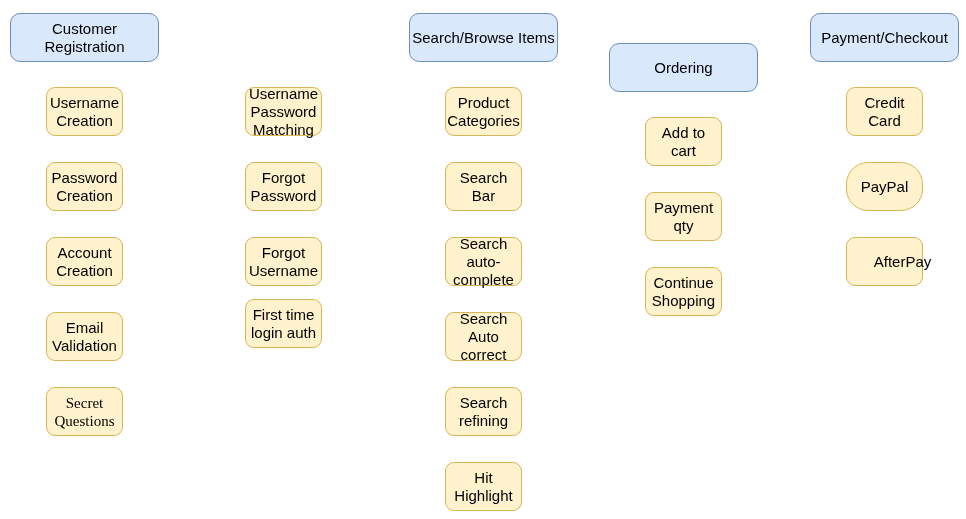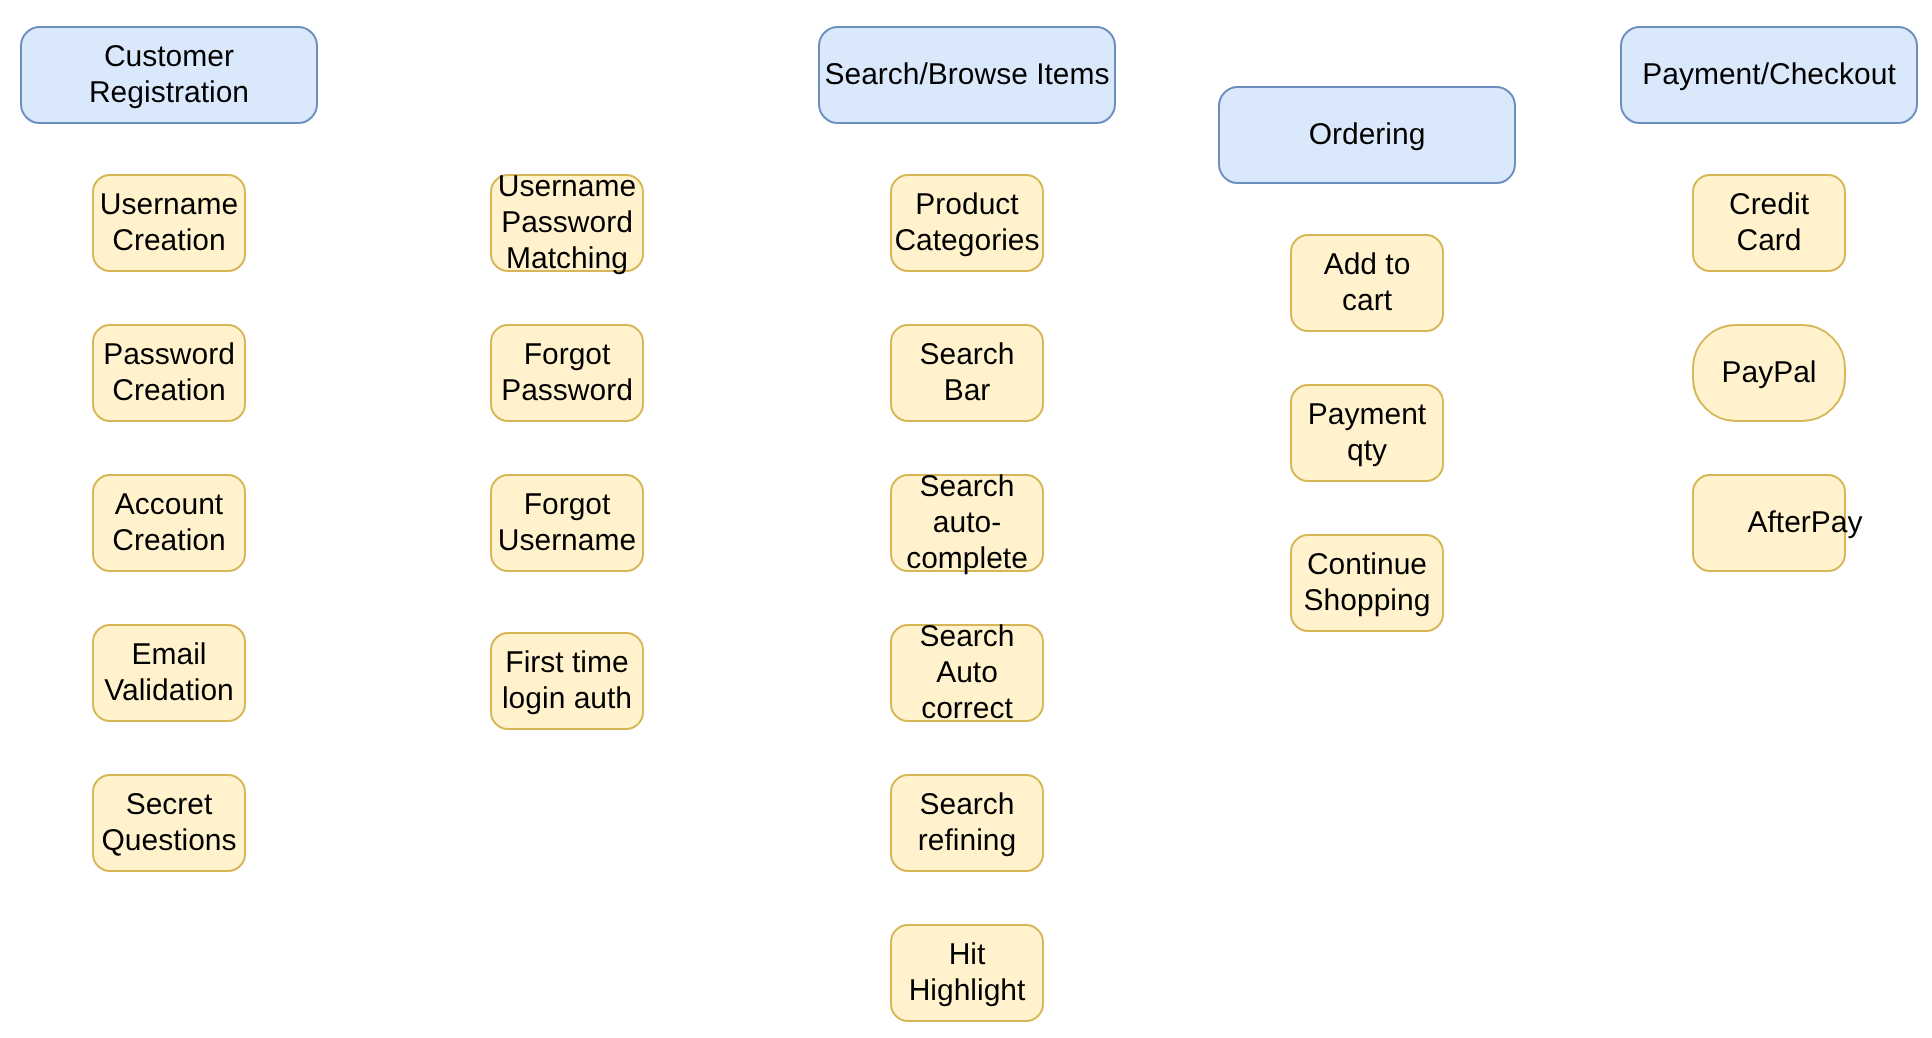--- a/index.html
+++ b/index.html
@@ -60,32 +60,32 @@
       <div class="node header">Customer
 Registration</div>
       <div class="node item" style="top: 87px;">Username
 Creation</div>
       <div class="node item" style="top: 162px;">Password
 Creation</div>
       <div class="node item" style="top: 237px;">Account
 Creation</div>
       <div class="node item" style="top: 312px;">Email
 Validation</div>
-      <div class="node item" style="top: 387px;">Secret
+      <div class="node item" style="top: 387px; font-family: Liberation Serif, serif;">Secret
 Questions</div>
     </div>
     <div class="column" style="left: 209px;">
       <div class="node item" style="top: 87px;">Username
 Password
 Matching</div>
       <div class="node item" style="top: 162px;">Forgot
 Password</div>
       <div class="node item" style="top: 237px;">Forgot
 Username</div>
-      <div class="node item" style="top: 316px;">First time
+      <div class="node item" style="top: 299px;">First time
 login auth</div>
     </div>
     <div class="column" style="left: 409px;">
       <div class="node header">Search/Browse Items</div>
       <div class="node item" style="top: 87px;">Product
 Categories</div>
       <div class="node item" style="top: 162px;">Search
 Bar</div>
       <div class="node item" style="top: 237px;">Search
 auto-

